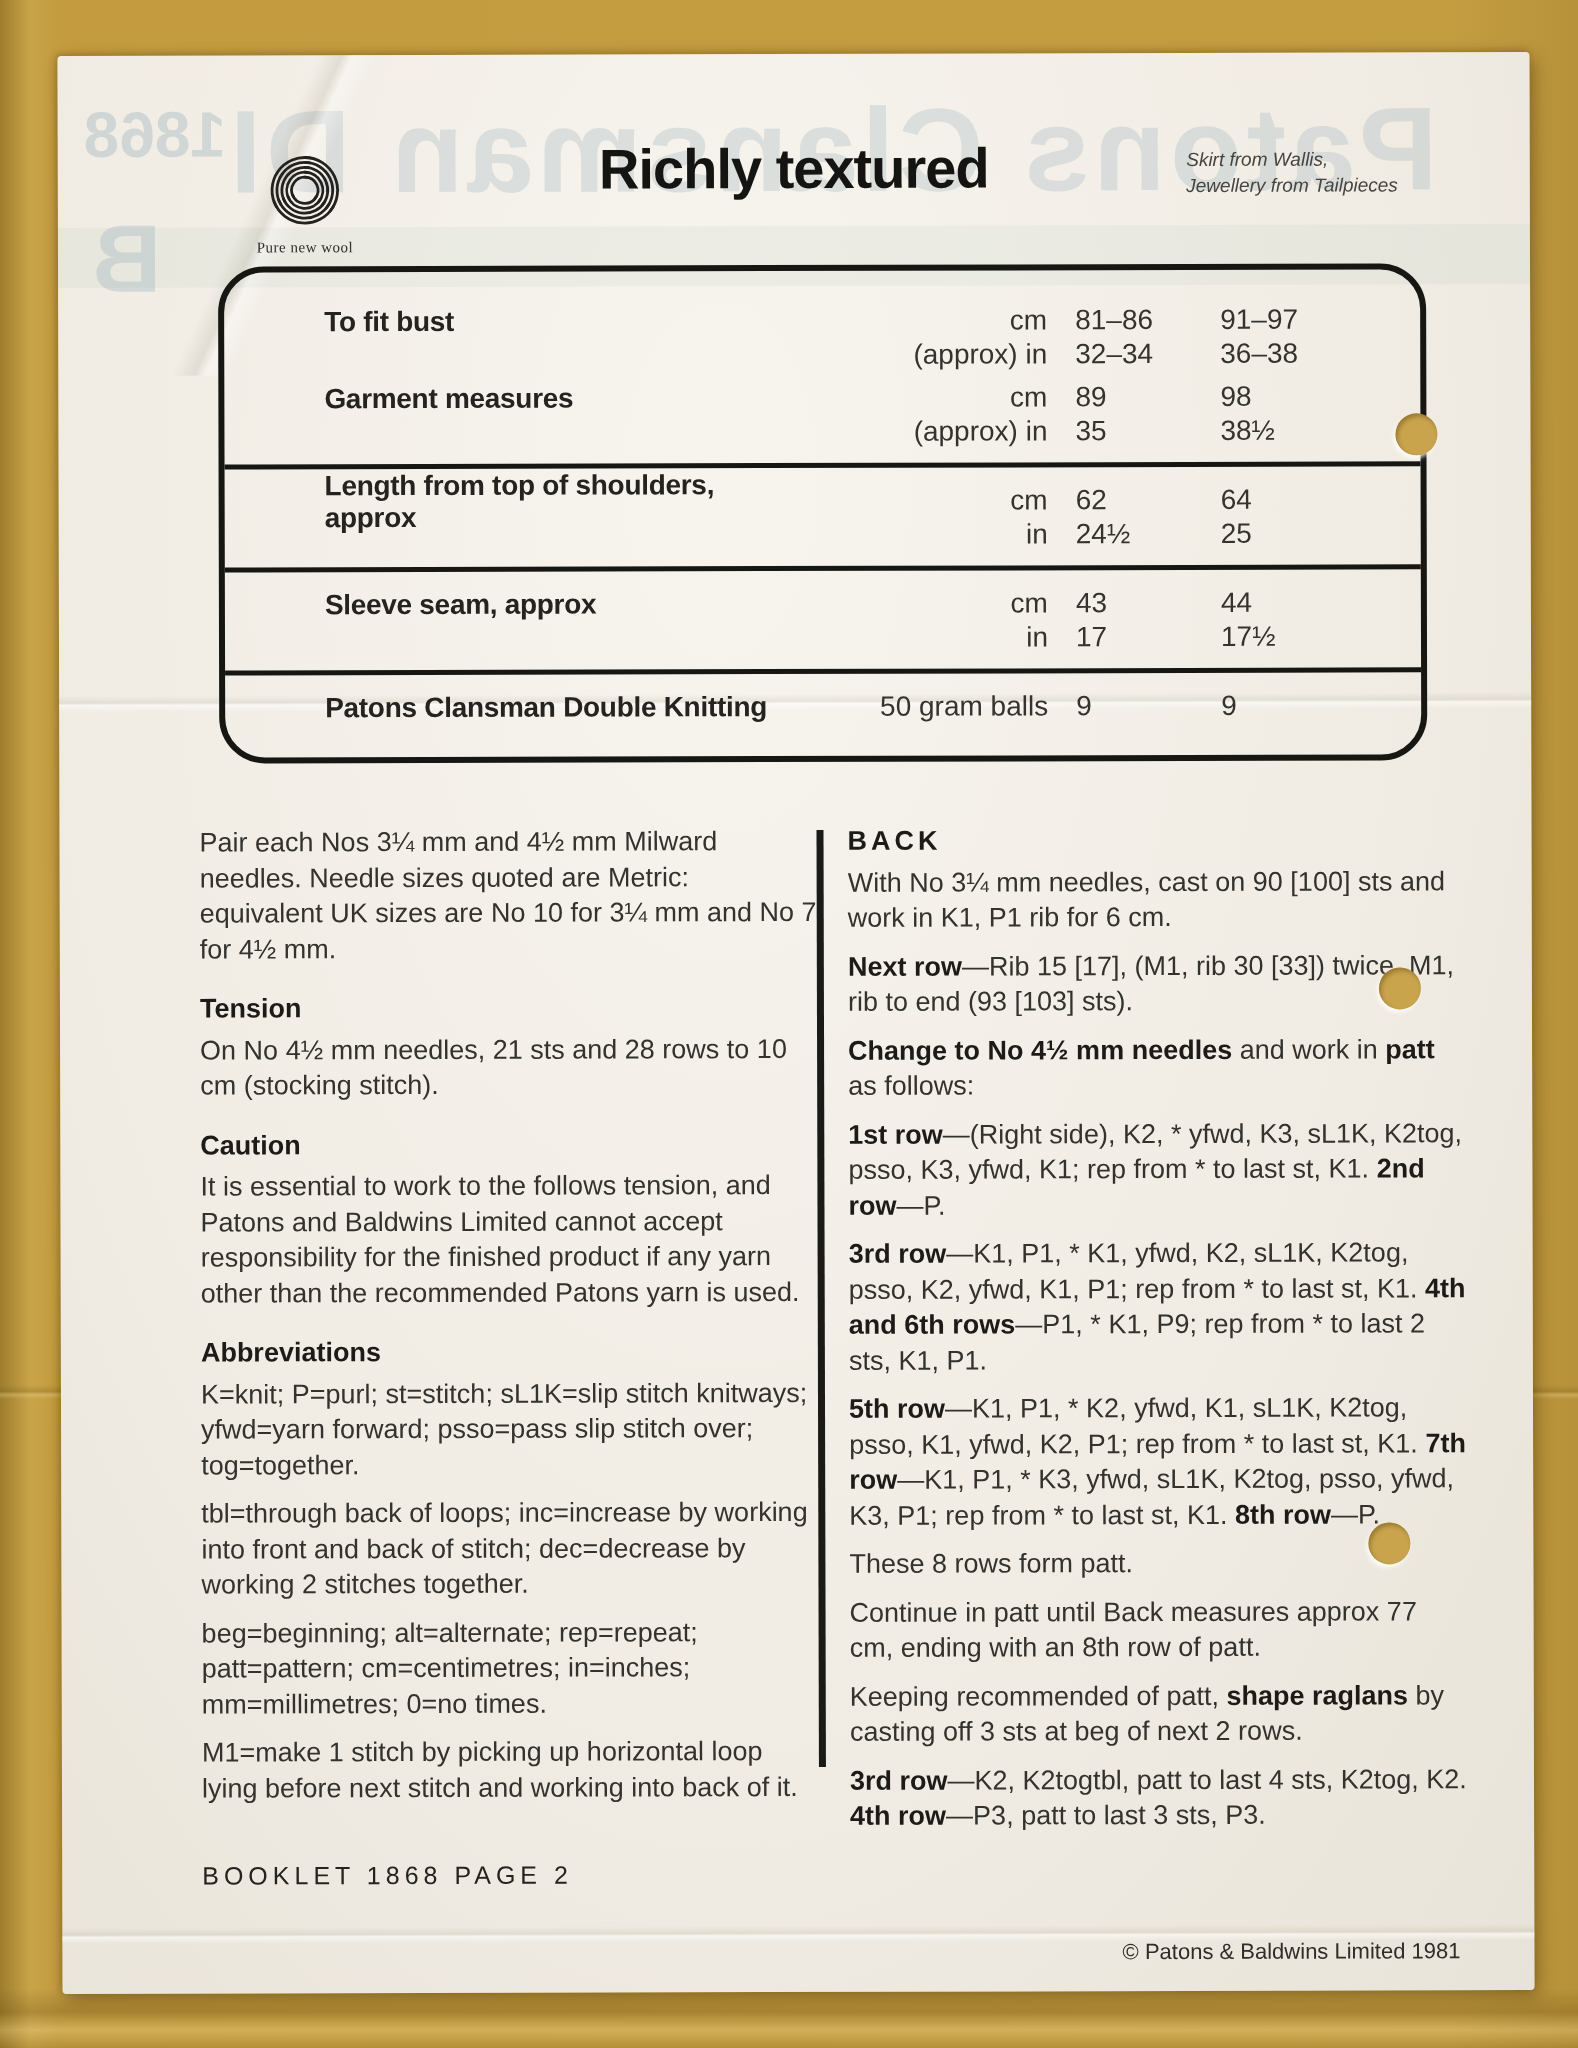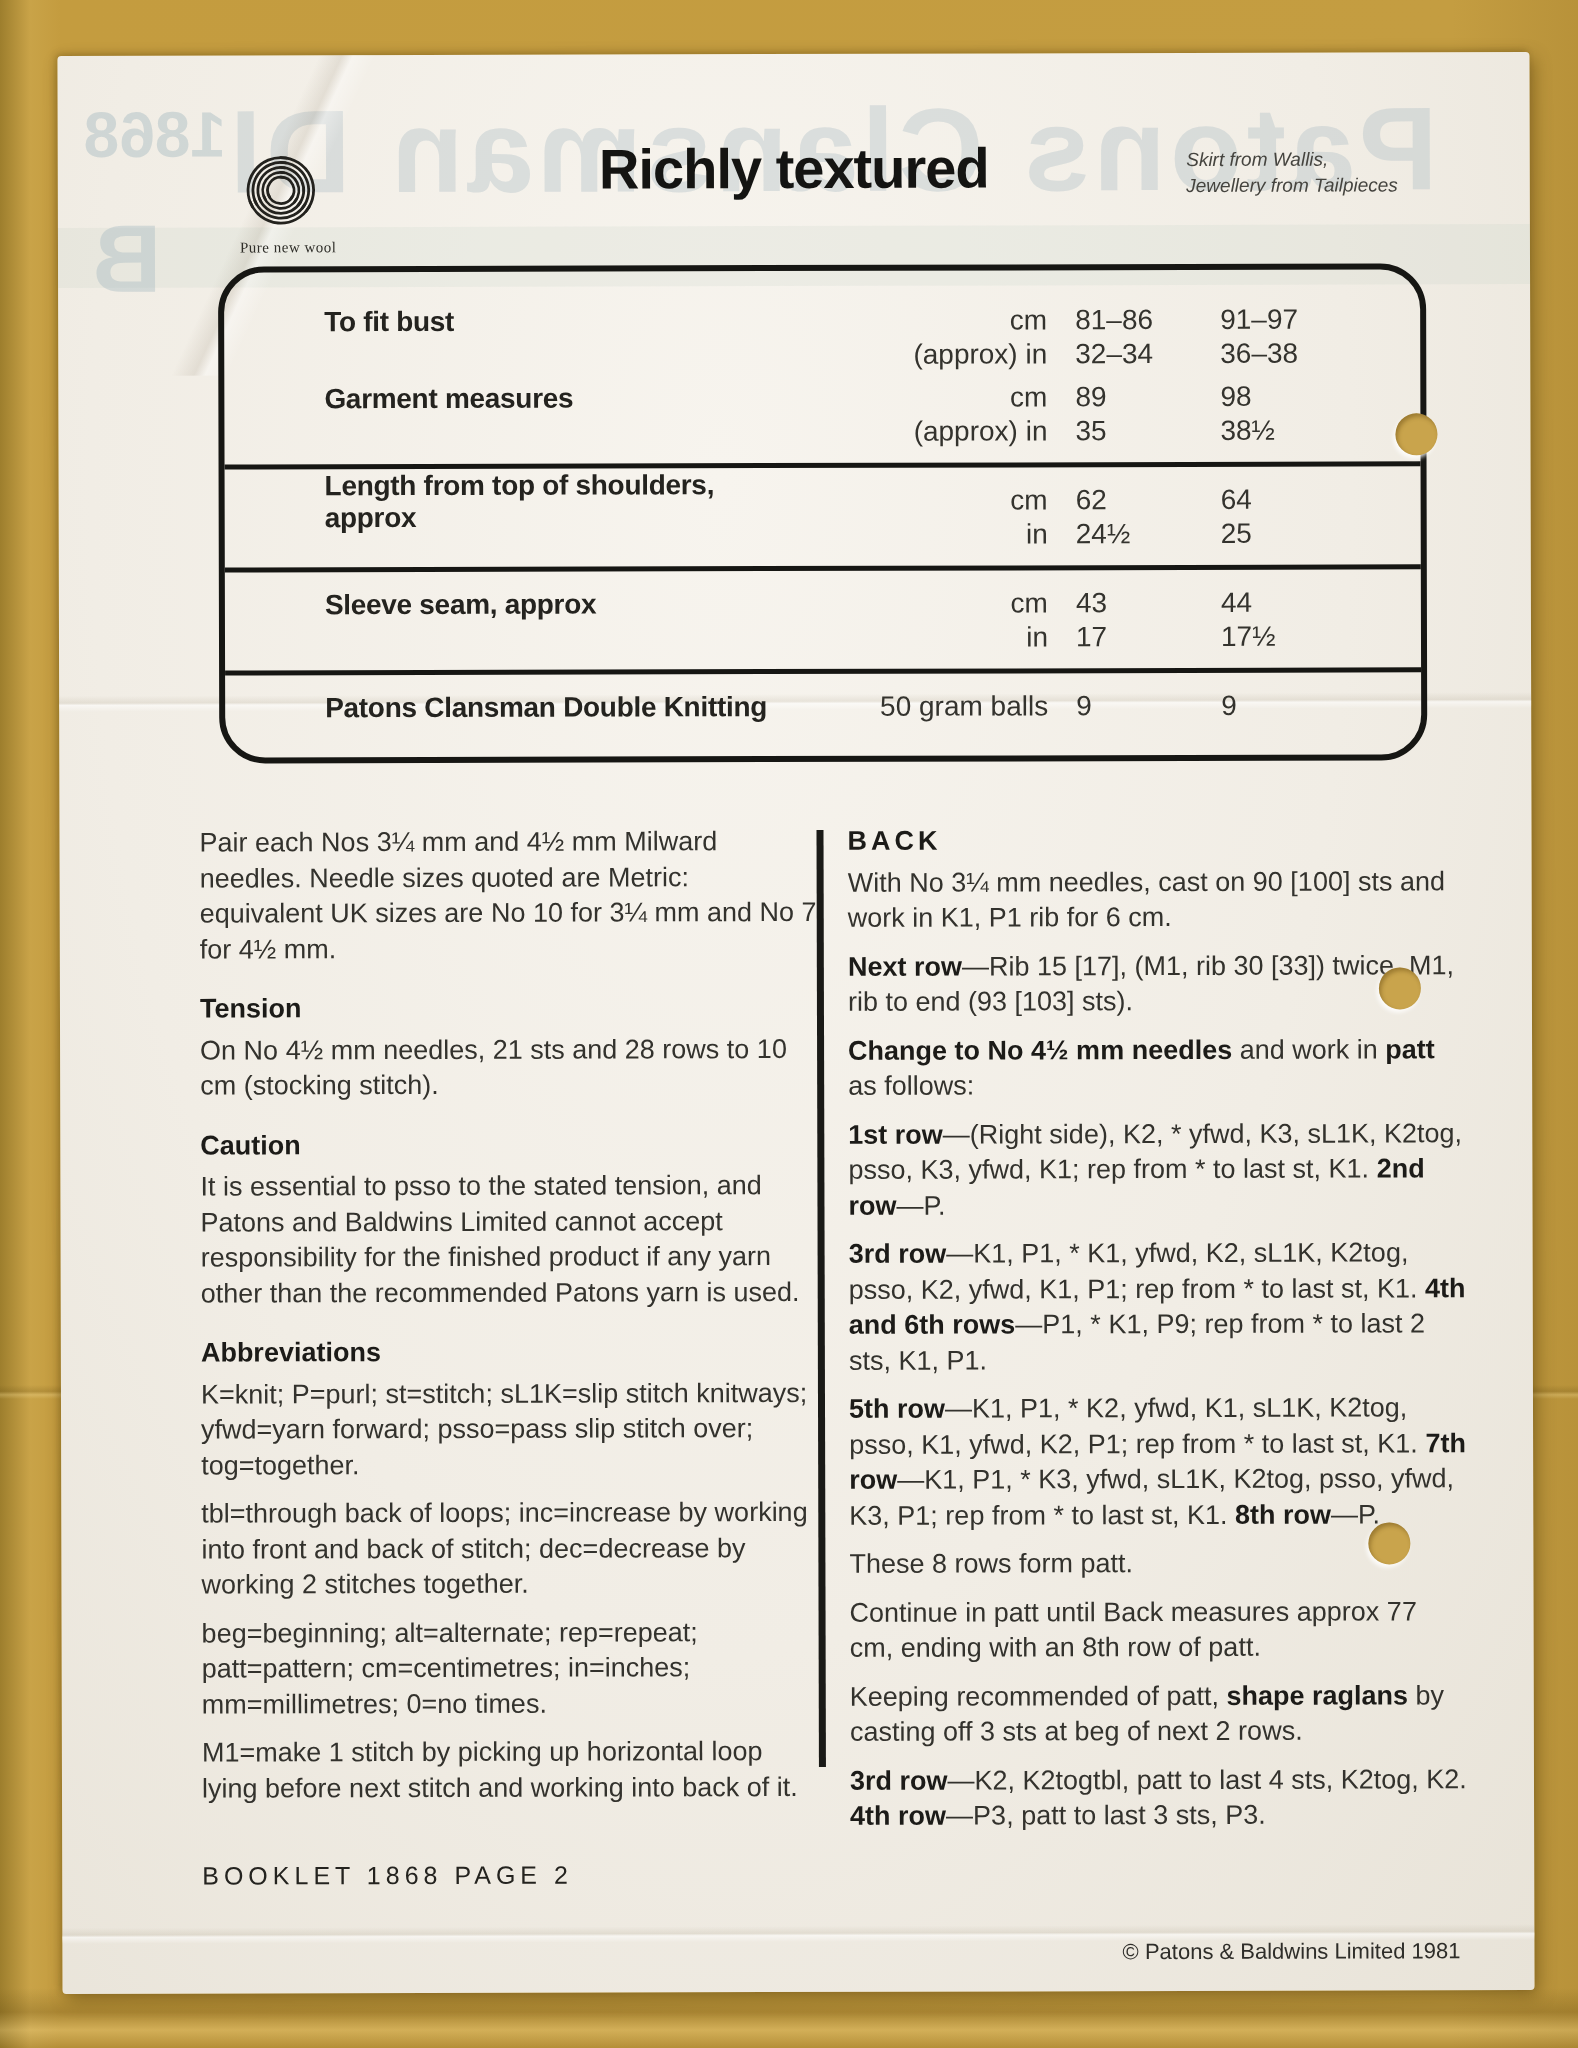--- a/index.html
+++ b/index.html
@@ -23,21 +23,21 @@
   .ghost-main{left:180px;top:28px;width:1200px;font-size:118px;letter-spacing:4px;overflow:hidden;text-align:center;}
   .ghost-number{left:26px;top:42px;font-size:64px;color:rgba(166,186,192,.45);}
   .ghost-letter{left:34px;top:148px;font-size:96px;color:rgba(166,186,192,.40);}
   .ghost-band{position:absolute;left:0;top:172px;width:100%;height:60px;background:rgba(178,198,183,.14);}
   
   .crease-h{position:absolute;left:0;width:100%;height:16px;
     background:linear-gradient(to bottom,transparent,rgba(130,115,85,.12) 45%,rgba(255,255,255,.55) 60%,transparent);}
   .crease-d{position:absolute;left:0;top:0;width:420px;height:320px;
     background:linear-gradient(115deg,transparent 46%,rgba(120,105,80,.13) 50%,rgba(255,255,255,.35) 52%,transparent 56%);}
   
-  .logo-wrap{position:absolute;left:182px;top:92px;width:130px;}
+  .logo-wrap{position:absolute;left:182px;top:92px;width:130px;text-align:center;}
   .logo-wrap svg{width:82px;height:86px;}
   .logo-caption{font-size:15px;letter-spacing:.5px;color:#2f2e29;margin-top:2px;font-family:"Liberation Serif",serif;}
   .page-title{position:absolute;left:0;top:82px;width:100%;text-align:center;
     font-size:56px;font-weight:bold;letter-spacing:-1px;color:#141412;}
   .credit{position:absolute;right:132px;top:94px;text-align:left;font-style:italic;
     font-size:19px;line-height:26px;color:#45443f;}
   
   .size-table{position:absolute;left:160px;top:211px;width:1208px;height:497px;
     border:6px solid #161613;border-radius:46px;box-sizing:border-box;}
   .rows{padding-top:33px;}
@@ -182,21 +182,21 @@
           <div class="tval2">9</div>
         </div>
       </div>
   </div>
 
   <div class="col col-left">
       <p class="colpara"><span>Pair each Nos 3¼ mm and 4½ mm Milward needles. Needle sizes quoted are Metric: equivalent UK sizes are No 10 for 3¼ mm and No 7 for 4½ mm.</span></p>
       <div class="colhead"><span>Tension</span></div>
       <p class="colpara"><span>On No 4½ mm needles, 21 sts and 28 rows to 10 cm (stocking stitch).</span></p>
       <div class="colhead"><span>Caution</span></div>
-      <p class="colpara"><span>It is essential to psso to the stated tension, and Patons and Baldwins Limited cannot accept responsibility for the finished product if any yarn other than the recommended Patons yarn is used.</span></p>
+      <p class="colpara"><span>It is essential to work to the follows tension, and Patons and Baldwins Limited cannot accept responsibility for the finished product if any yarn other than the recommended Patons yarn is used.</span></p>
       <div class="colhead"><span>Abbreviations</span></div>
       <p class="colpara"><span>K=knit; P=purl; st=stitch; sL1K=slip stitch knitways; yfwd=yarn forward; psso=pass slip stitch over; tog=together.</span></p>
       <p class="colpara"><span>tbl=through back of loops; inc=increase by working into front and back of stitch; dec=decrease by working 2 stitches together.</span></p>
       <p class="colpara"><span>beg=beginning; alt=alternate; rep=repeat; patt=pattern; cm=centimetres; in=inches; mm=millimetres; 0=no times.</span></p>
       <p class="colpara"><span>M1=make 1 stitch by picking up horizontal loop lying before next stitch and working into back of it.</span></p>
     </div>
   <div class="column-divider"></div>
   <div class="col col-right">
       <div class="colhead spaced"><span>BACK</span></div>
       <p class="colpara"><span>With No 3¼ mm needles, cast on 90 [100] sts and work in K1, P1 rib for 6 cm.</span></p>

